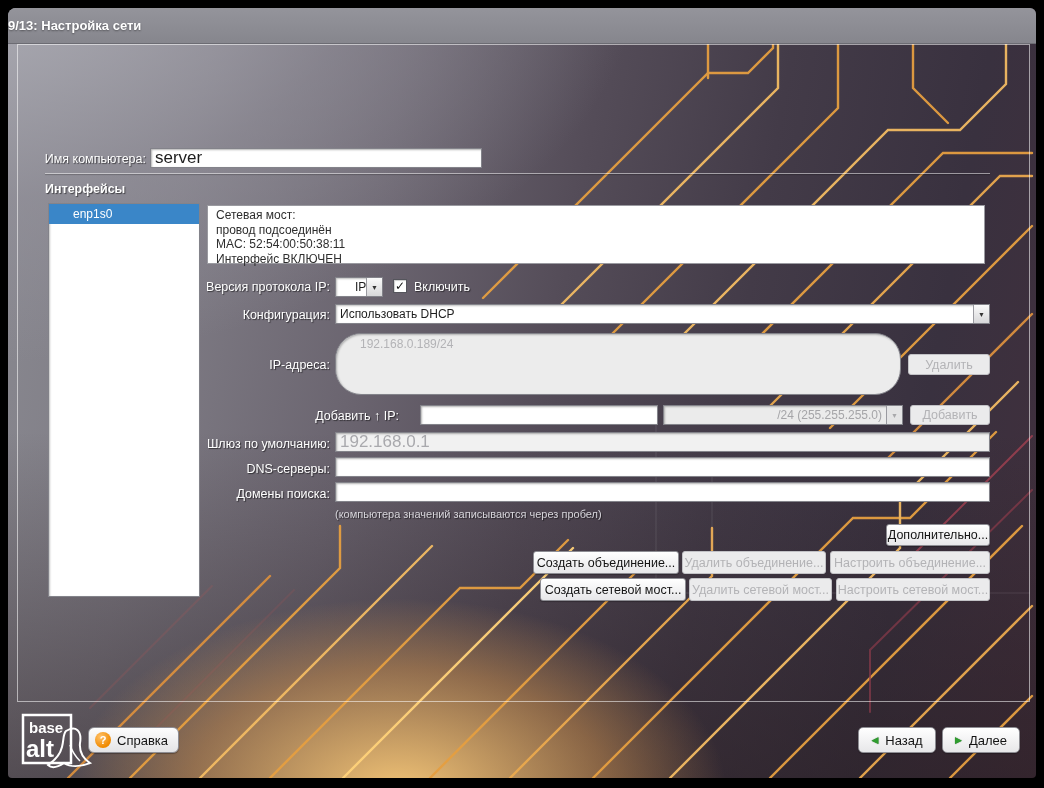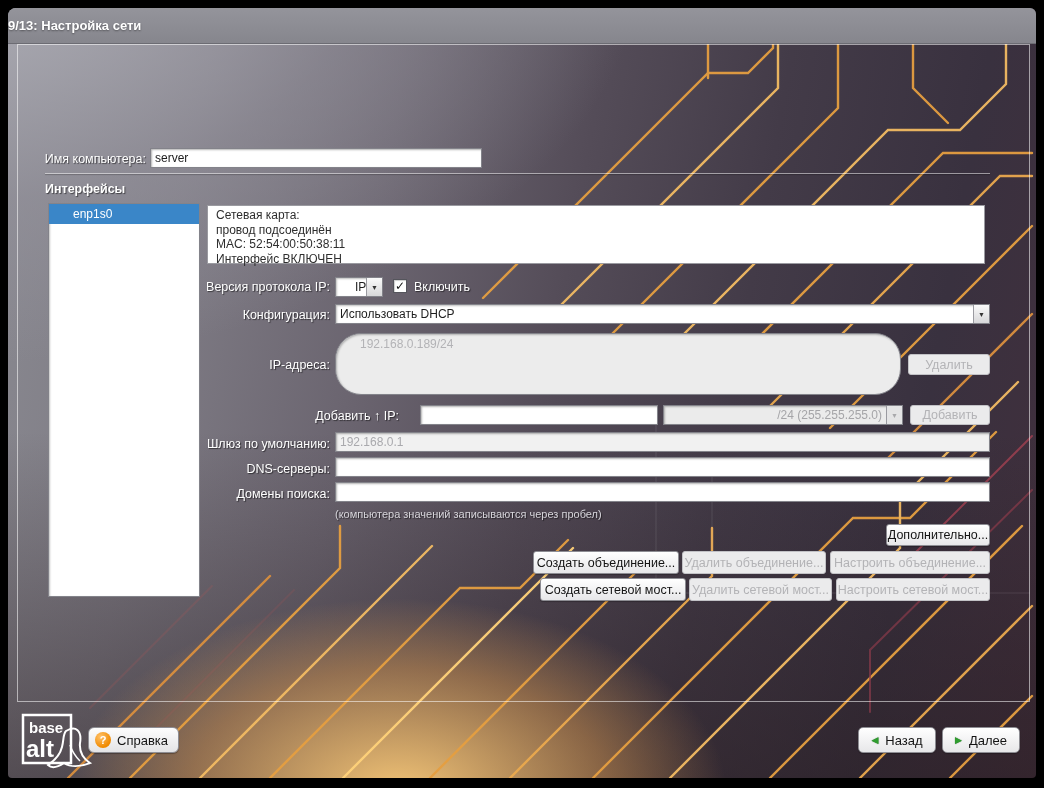--- a/index.html
+++ b/index.html
@@ -35,21 +35,21 @@
   .lbl {
     position:absolute; color:#fff; font-size:12.5px; height:20px; line-height:20px;
     text-align:right; text-shadow:1px 1px 1px rgba(0,0,0,.55); white-space:nowrap;
   }
   .lbl.left { text-align:left; }
   .grouplabel { font-weight:bold; }
 
   .inp {
     position:absolute; height:20px; background:#fff; border:1px solid #83838a;
     box-shadow:inset 1px 1px 2px rgba(0,0,0,.3);
-    font-family:inherit; font-size:12px; color:#1d1d1d; padding:0 4px; outline:none;
+    font-family:inherit; font-size:17px; color:#1d1d1d; padding:0 4px; outline:none;
   }
   .inp.dim { background:#f1f1f1; color:#a9a9ad; }
 
   .listbox {
     position:absolute; background:#fff; border:1px solid #83838a;
     box-shadow:inset 1px 1px 2px rgba(0,0,0,.25); overflow:hidden;
   }
   .listbox.dim { background:#ececec; }
   .listitem { height:20px; line-height:20px; font-size:12px; padding-left:24px; }
   .listitem.sel { background:#3a86c8; color:#fff; }
@@ -167,21 +167,21 @@
       <input class="inp" style="left: 142px; top: 140px; width: 332px;" value="server">
 
       <div class="sep" style="left:37px; top:165px; width:945px;"></div>
       <div class="lbl left grouplabel" style="left:37px; top:171px; width:200px;">Интерфейсы</div>
 
       <div class="listbox" style="left:40px; top:195px; width:152px; height:394px;">
         <div class="listitem sel">enp1s0</div>
       </div>
 
       <div class="infobox" style="left:199px; top:197px; width:778px; height:59px;">
-        <div>Сетевая карта:</div>
+        <div>Сетевая мост:</div>
         <div>провод подсоединён</div>
         <div>MAC: 52:54:00:50:38:11</div>
         <div>Интерфейс ВКЛЮЧЕН</div>
       </div>
 
       <div class="lbl" style="left:60px; top:269px; width:262px;">Версия протокола IP:</div>
       <div class="combo" style="left:327px; top:269px; width:48px;padding-left:15px;">
         <div class="val">IPv4</div>
         <div class="arrowbtn">▼</div>
       </div>

